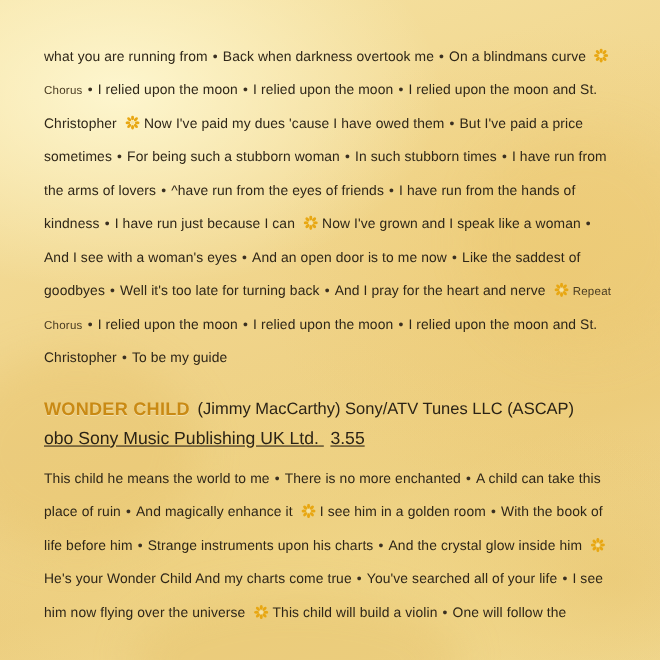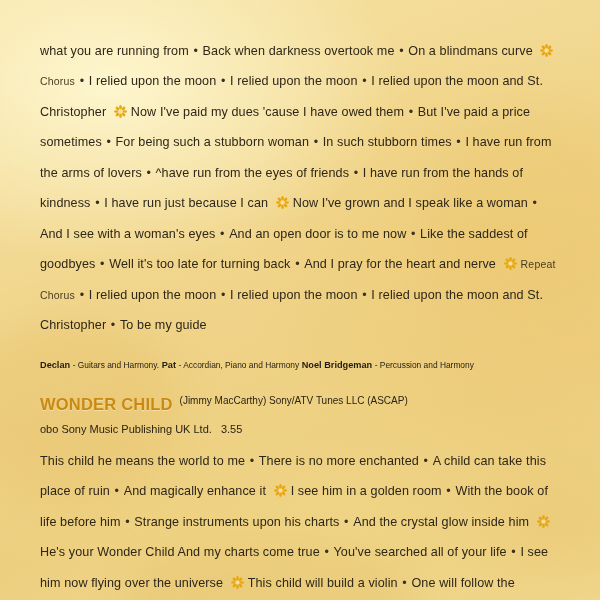--- a/index.html
+++ b/index.html
@@ -86,28 +86,29 @@
     flex-wrap: wrap;
   }
   .song-title {
     font-size: 16.5px;
     font-weight: bold;
     color: #c98a14;
     letter-spacing: 0.2px;
     text-shadow: 0 1px 0 rgba(255,255,255,0.35);
   }
   .song-credit {
-    font-size: 10px;
+    font-size: 15px;
     color: #2b2316;
     margin-left: 7px;
   }
   .pub-line {
     margin-top: 9px;
-    font-size: 11px;
+    font-size: 16px;
     color: #2b2316;
+    text-decoration: underline;
   }
   .lyrics2 {
     margin-top: 11px;
   }
 </style>
 </head>
 <body>
 
 <div class="paper"></div>
 <div class="blotch" style="left:-40px;top:320px;width:220px;height:180px;background:rgba(230,192,102,0.35);"></div>
@@ -160,21 +161,20 @@
             <ellipse cx="10" cy="3.4" rx="2.1" ry="3.4" fill="#e8a712" transform="rotate(135 10 10)"></ellipse>
             <ellipse cx="10" cy="3.4" rx="2.1" ry="3.4" fill="#e8a712" transform="rotate(180 10 10)"></ellipse>
             <ellipse cx="10" cy="3.4" rx="2.1" ry="3.4" fill="#e8a712" transform="rotate(225 10 10)"></ellipse>
             <ellipse cx="10" cy="3.4" rx="2.1" ry="3.4" fill="#e8a712" transform="rotate(270 10 10)"></ellipse>
             <ellipse cx="10" cy="3.4" rx="2.1" ry="3.4" fill="#e8a712" transform="rotate(315 10 10)"></ellipse>
             <circle cx="10" cy="10" r="2.6" fill="#f6e3a4"></circle>
           </g>
         </svg></span><span class="cue">Repeat Chorus</span> <span class="sep"> • </span><span class="word">I relied upon the moon</span> <span class="sep"> • </span><span class="word">I relied upon the moon</span> <span class="sep"> • </span><span class="word">I relied upon the moon and St. Christopher</span> <span class="sep"> • </span><span class="word">To be my guide</span> </div>
 
   <div class="credits" id="credits1">
-      <div><b>Declan</b> <span class="role">- Guitars and Harmony.</span>   <b>Pat</b> <span class="role">- Accordian, Piano and Harmony</span>   <b>Noel Bridgeman</b> <span class="role">- Percussion and Harmony</span></div>
     </div>
 
   <div class="song-title-row">
     <span class="song-title">WONDER CHILD</span>
     <span class="song-credit">(Jimmy MacCarthy) Sony/ATV Tunes LLC (ASCAP)</span>
   </div>
 
   <div class="pub-line">
     <span>obo Sony Music Publishing UK Ltd.</span>
     <span style="margin-left:6px;">3.55</span>

